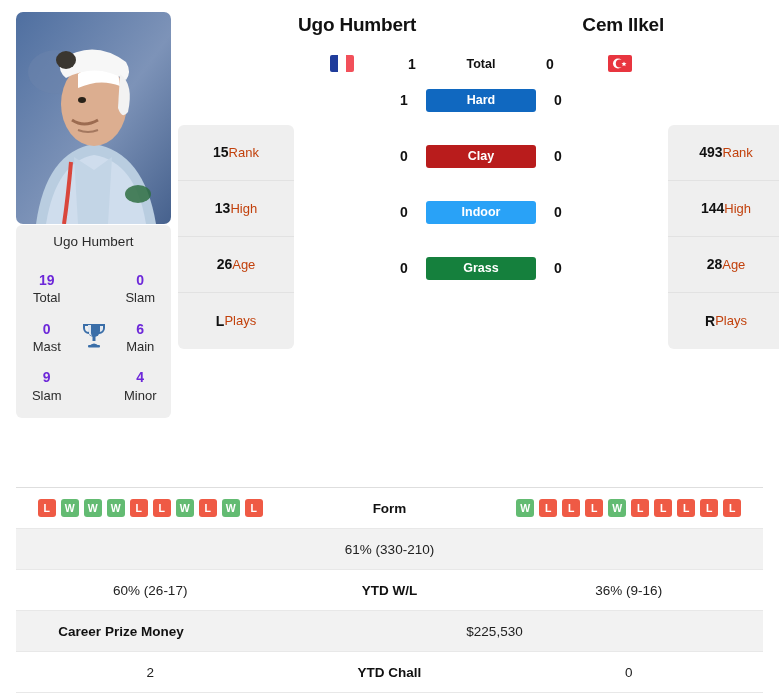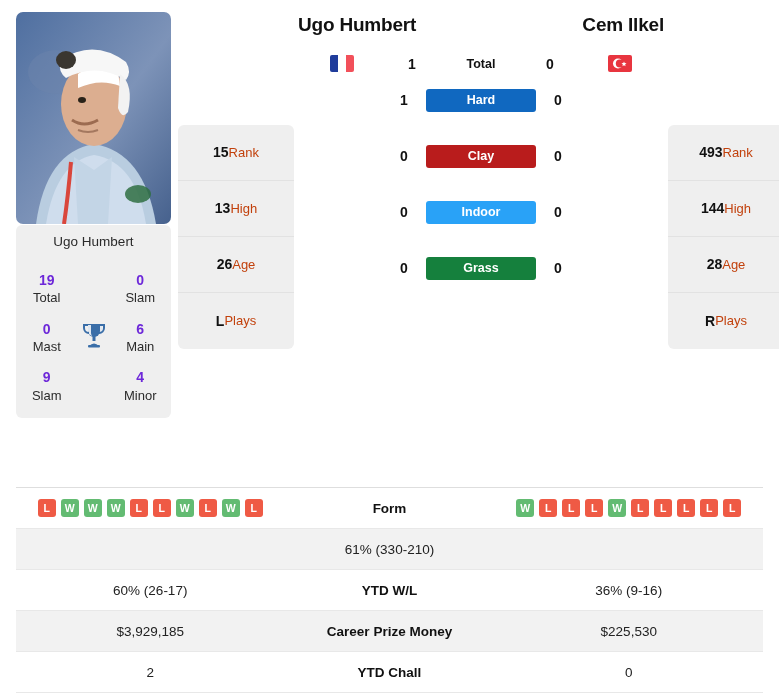--- a/index.html
+++ b/index.html
@@ -414,21 +414,20 @@
       </div>
       <div class="trow alt">
         <div class="tcell-left">61% (330-210)</div>
       </div>
       <div class="trow">
         <div class="tcell-left">60% (26-17)</div>
         <div class="tcell-mid">YTD W/L</div>
         <div class="tcell-right">36% (9-16)</div>
       </div>
       <div class="trow alt">
-        <div class="tcell-left">$3,929,185</div>
         <div class="tcell-mid">Career Prize Money</div>
         <div class="tcell-right">$225,530</div>
       </div>
       <div class="trow">
         <div class="tcell-left">2</div>
         <div class="tcell-mid">YTD Chall</div>
         <div class="tcell-right">0</div>
       </div>
     </div>
 

